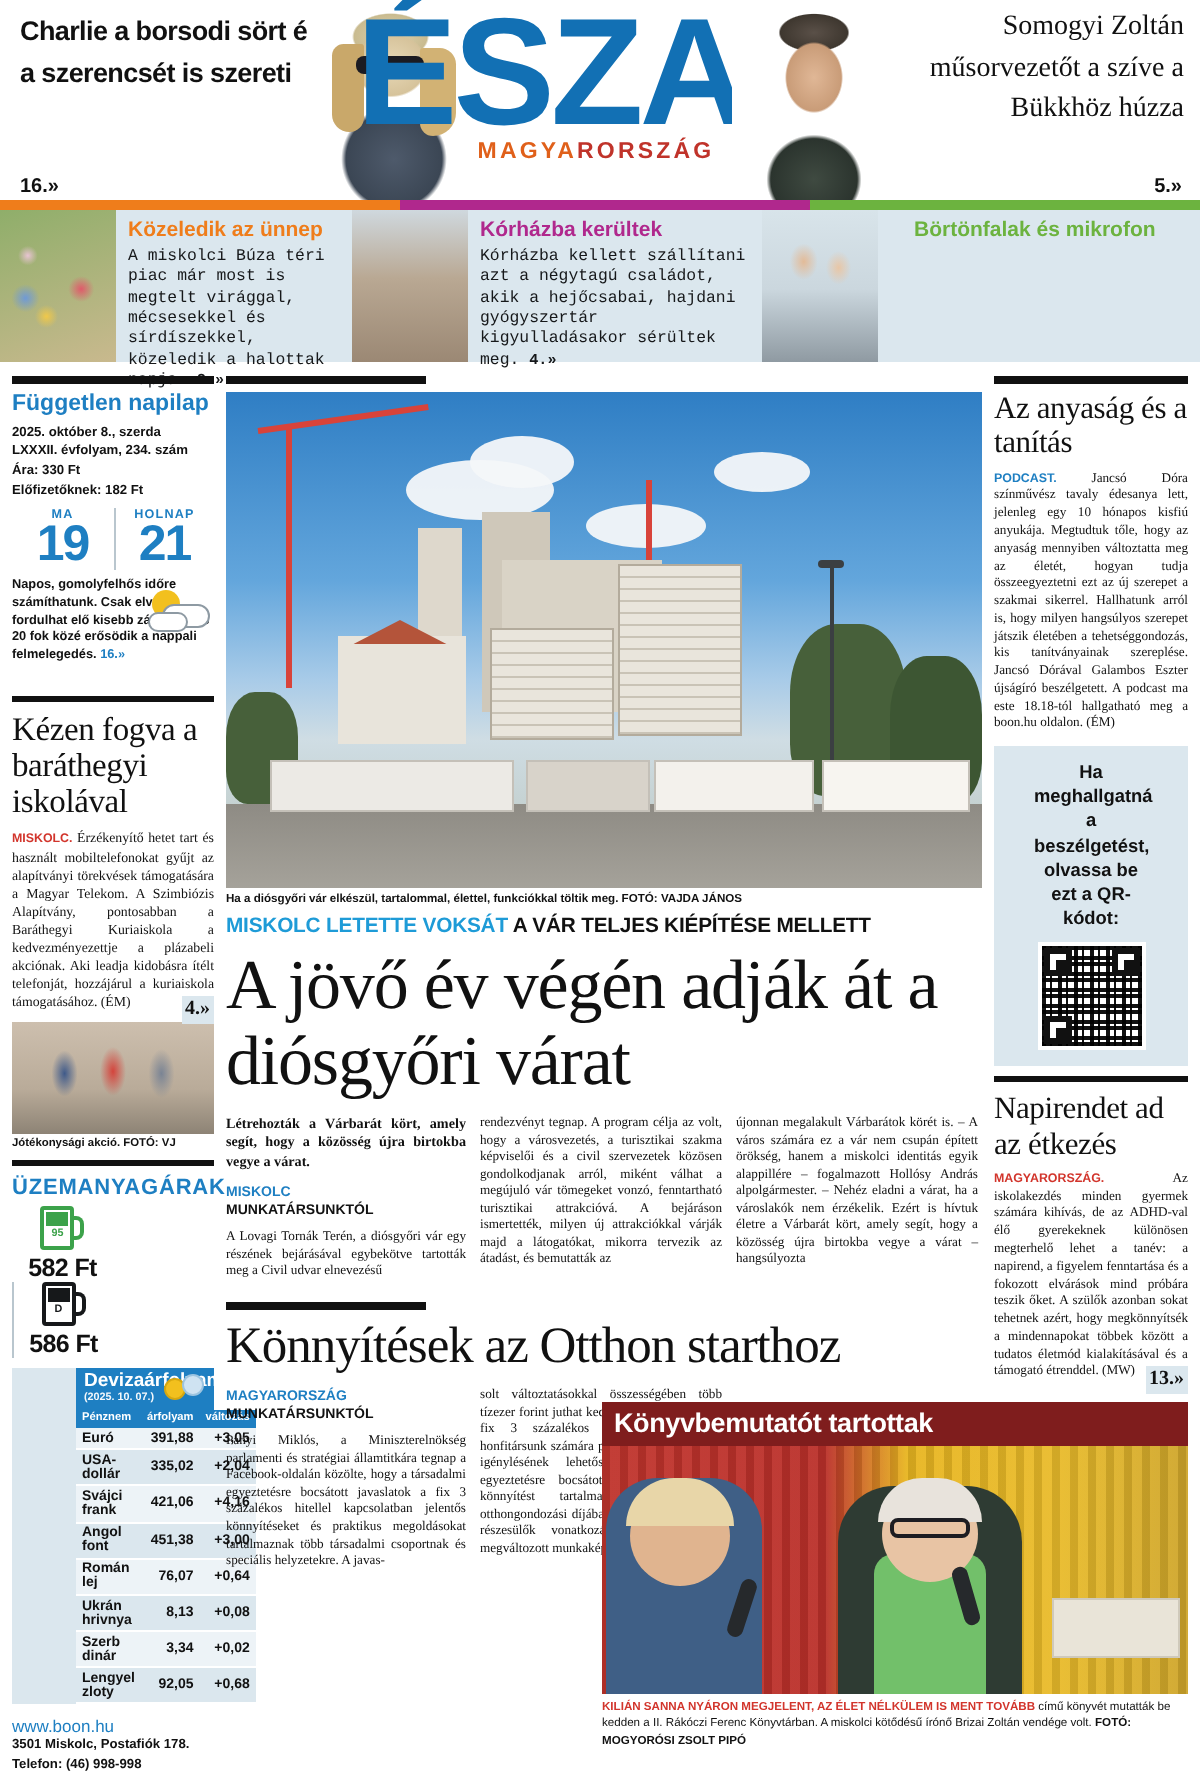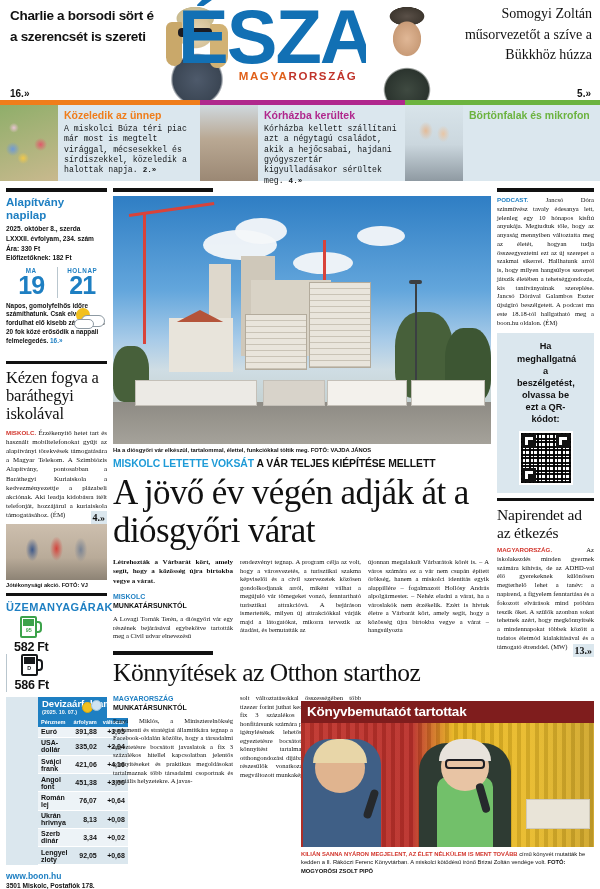--- a/index.html
+++ b/index.html
@@ -65,21 +65,21 @@
   }
 
   
   .teaser-rules { position:absolute; top:100px; left:0; width:600px; height:5px; display:flex; }
   .teaser-rules div:nth-child(1) { width:200px; background:#ef7d1b; }
   .teaser-rules div:nth-child(2) { width:205px; background:#b0288d; }
   .teaser-rules div:nth-child(3) { flex:1; background:#6cb33f; }
 
   .teasers { position:absolute; top:105px; left:0; width:600px; height:76px; display:flex; background:#dde8ef; }
   .teaser { position:relative; display:flex; height:76px; }
-  .teaser.t1 { width:200px; background:#dbe7ee; }
+  .teaser.t1 { width:176px; background:#dbe7ee; }
   .teaser.t2 { width:205px; background:#dbe7ee; }
   .teaser.t3 { flex:1; background:#dbe7ee; }
   .teaser .tphoto { width:58px; height:76px; flex:0 0 58px; }
   .t1 .tphoto {
     background:
       radial-gradient(circle 7px at 24% 30%, #e8c4d2 0%, rgba(232,196,210,0) 70%),
       radial-gradient(circle 9px at 70% 52%, #e05a6a 0%, rgba(224,90,106,0) 72%),
       radial-gradient(circle 8px at 40% 70%, #f0c84a 0%, rgba(240,200,74,0) 72%),
       radial-gradient(circle 10px at 22% 58%, #6f9ad6 0%, rgba(111,154,214,0) 70%),
       linear-gradient(160deg,#8fae6a,#c9b98e);
@@ -92,21 +92,21 @@
   .t3 .tphoto {
     background:
       radial-gradient(ellipse 10px 13px at 36% 34%, #e3bb98 0%, rgba(0,0,0,0) 70%),
       radial-gradient(ellipse 9px 12px at 66% 38%, #e8c6a6 0%, rgba(0,0,0,0) 70%),
       linear-gradient(180deg,#d8e4ea 0%,#cbd7de 52%,#8f9aa2 100%);
   }
   .tbody { padding:5px 6px 4px 6px; }
   .t-title { font-weight:bold; font-size:10.5px; line-height:1.12; margin-bottom:2px; }
   .t1 .t-title { color:#ef7d1b; }
   .t2 .t-title { color:#b0288d; }
-  .t3 .t-title { color:#6cb33f; }
+  .t3 .t-title { color:#6cb33f;margin-left:12px; }
   .t-text { font-size:8.2px; line-height:1.27; color:#16181a;font-family:Liberation Mono, monospace; }
   .t-text .pg { font-weight:bold; font-size:7.6px; }
 
   
   .content { position:absolute; top:188px; left:0; width:600px; height:701px; }
 
   
   .rail { position:absolute; left:6px; top:0; width:101px; }
   .rail .bar-top { height:4px; background:#111; margin-bottom:4px; }
   .kicker-blue { color:#1e7fc2; font-weight:bold; font-size:11.5px; line-height:1.1; margin-bottom:3px; }
@@ -167,21 +167,21 @@
   .fx-head .coins i.c2 { left:9px; top:0; background:#cfe3f2; border:1px solid #9cc4e0; }
   table.fxt { width:100%; border-collapse:collapse; }
   table.fxt th { background:#1e7fc2; color:#fff; font-size:5.6px; font-weight:bold; padding:1.5px 3px; text-align:right; }
   table.fxt th:first-child { text-align:left; }
   table.fxt td { font-size:7px; font-weight:bold; padding:1.6px 3px; border-bottom:1px solid #fff; color:#111; text-align:right; }
   table.fxt td:first-child { text-align:left; }
   table.fxt tr:nth-child(odd) td { background:#edf3f7; }
   table.fxt tr:nth-child(even) td { background:#dbe7ee; }
 
   .imp { margin-top:6px; }
-  .imp .web { color:#1e7fc2; font-weight:bold; font-size:8.5px; }
+  .imp .web { color:#1e7fc2; font-weight:normal; font-size:8.5px; }
   .imp .addr { font-size:6.6px; font-weight:bold; line-height:1.4; color:#111; }
   .barcode { margin-top:4px; height:22px; width:92px;
     background:repeating-linear-gradient(90deg,#111 0 1px,#fff 1px 2px,#111 2px 4px,#fff 4px 6px,#111 6px 7px,#fff 7px 10px);
   }
   .barcode-num { font-size:5.2px; letter-spacing:1.2px; color:#111; margin-top:1px; }
 
   
   .center { position:absolute; left:113px; top:0; width:378px; }
   .center .bar-top { height:4px; background:#111; width:100px; margin-bottom:4px; }
   .main-photo { width:378px; height:248px; position:relative; overflow:hidden;
@@ -314,21 +314,21 @@
       <div class="tbody">
         <div class="t-title">Börtönfalak és mikrofon</div>
       </div>
     </div>
   </div>
 
   <div class="content">
 
     <div class="rail">
       <div class="bar-top"></div>
-      <div class="kicker-blue">Alapítvány napilap</div>
+      <div class="kicker-blue">Független napilap</div>
       <div class="rail-meta">
         <div>2025. október 8., szerda</div>
         <div>LXXXII. évfolyam, 234. szám</div>
         <div>Ára: 330 Ft</div>
         <div>Előfizetőknek: 182 Ft</div>
       </div>
 
       <div class="temps">
         <div class="temp-box">
           <div class="temp-lbl">MA</div>
@@ -520,20 +520,21 @@
             <p>solt változtatásokkal összességében több tízezer forint juthat kedvezőbb feltételekkel a fix 3 százalékos hitelhez, sok ezer honfitársunk számára pedig megnyílik a hitel igénylésének lehetősége.
 A társadalmi egyeztetésre bocsátott módosító javaslat könnyítést tartalmaz a gyermekek otthongondozási díjában és az ápolási díjban részesülők vonatkozásában, valamint a megváltozott munkaképességűek számára is.</p>
             <span class="pgbox">7.»</span>
           </div>
         </div>
       </div>
     </div>
 
     <div class="right">
       <div class="bar-top"></div>
+      <div class="right-head">Az anyaság és a tanítás</div>
       <div class="right-body">
         <span class="kick">PODCAST.</span>
         <span>Jancsó Dóra színművész tavaly édesanya lett, jelenleg egy 10 hónapos kisfiú anyukája. Megtudtuk tőle, hogy az anyaság mennyiben változtatta meg az életét, hogyan tudja összeegyeztetni ezt az új szerepet a szakmai sikerrel. Hallhatunk arról is, hogy milyen hangsúlyos szerepet játszik életében a tehetséggondozás, kis tanítványainak szereplése. Jancsó Dórával Galambos Eszter újságíró beszélgetett. A podcast ma este 18.18-tól hallgatható meg a boon.hu oldalon. (ÉM)</span>
       </div>
       <div class="qrbox">
         <div class="qt">Ha meghallgatná a beszélgetést, olvassa be ezt a QR-kódot:</div>
         <div class="qr">
           <span class="eye e1">
               <i></i>
             </span>

